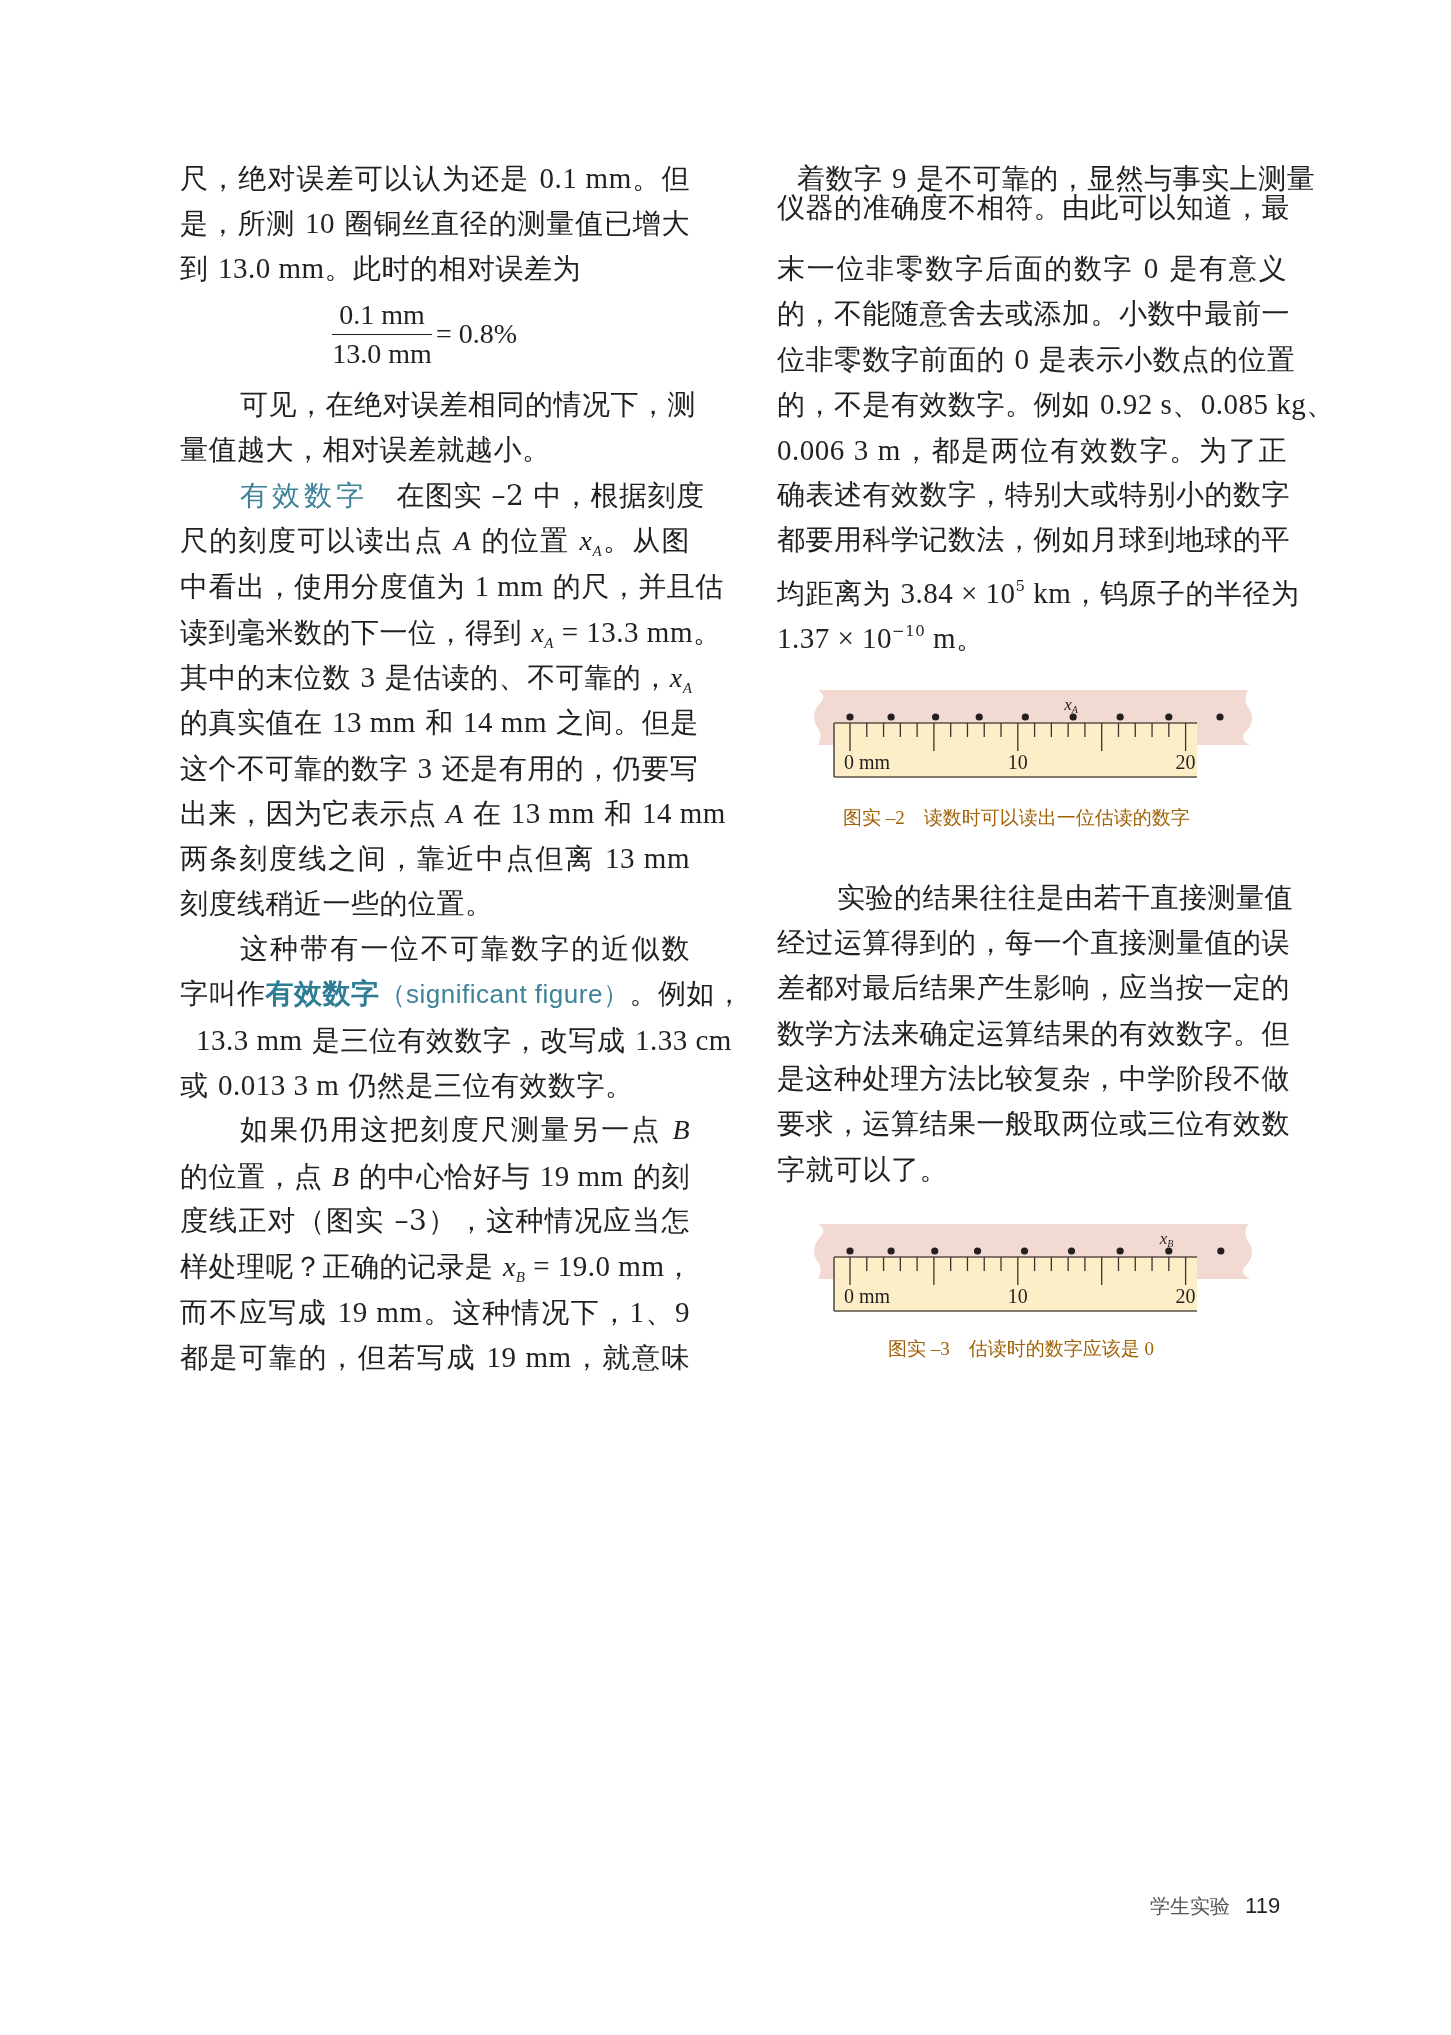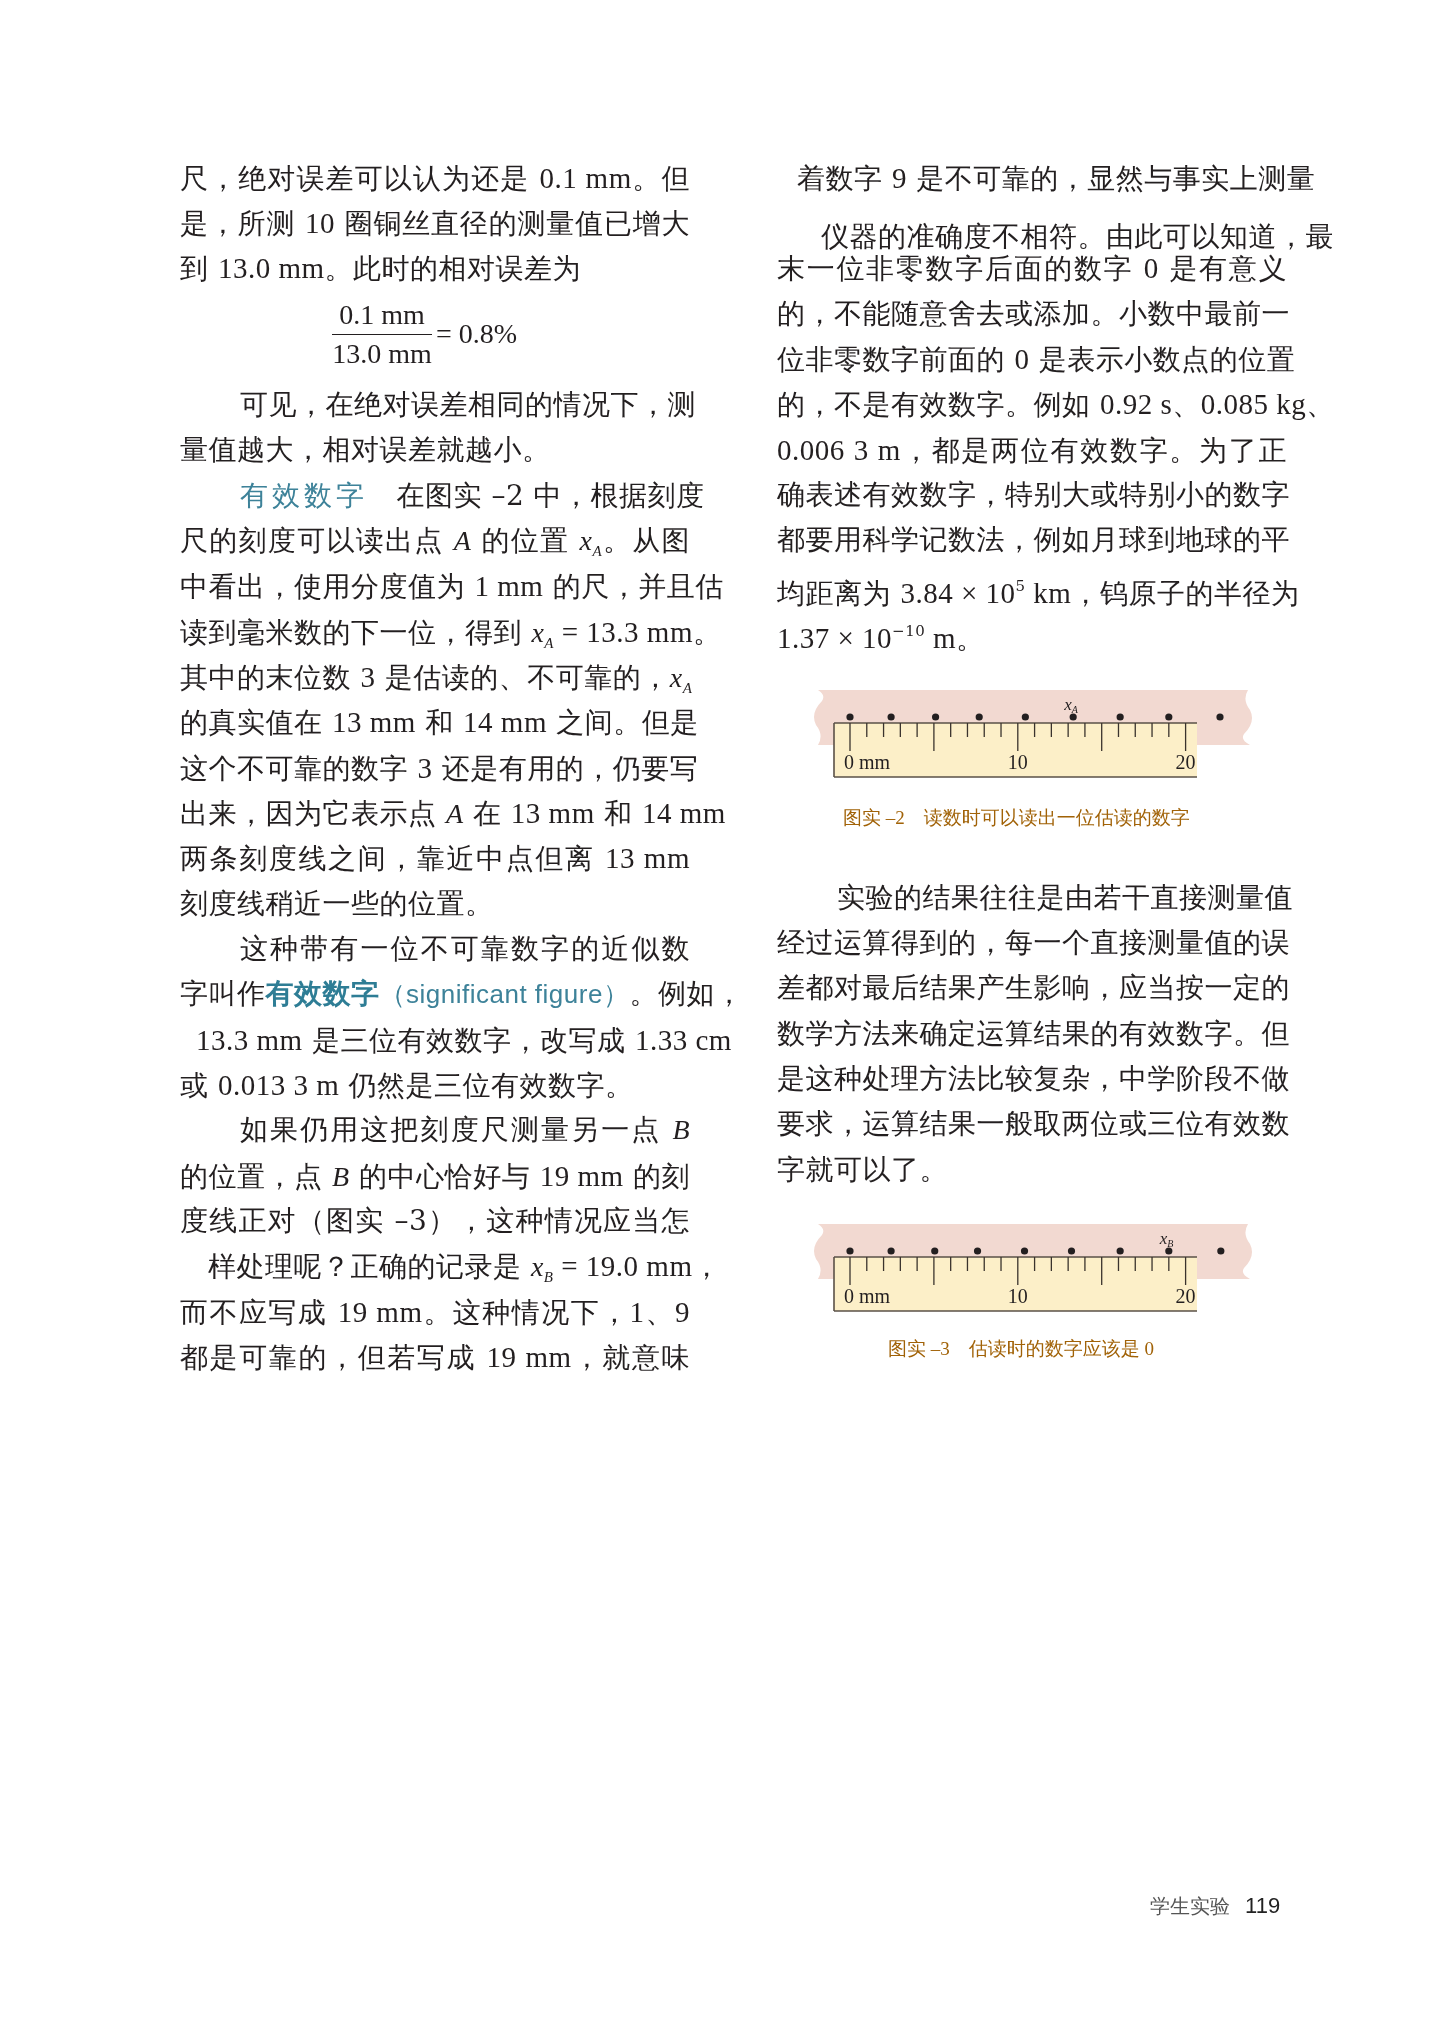--- a/index.html
+++ b/index.html
@@ -64,28 +64,28 @@
       <div class="line full" style="top: 791px;"><span>出来，因为它表示点 </span><span class="it">A</span><span> 在 </span><span class="lat">13 mm</span><span> 和 </span><span class="lat">14 mm</span></div>
       <div class="line full" style="top: 836px;"><span>两条刻度线之间，靠近中点但离 </span><span class="lat">13 mm</span></div>
       <div class="line" style="top: 882px;"><span>刻度线稍近一些的位置。</span></div>
       <div class="line full indent" style="top: 927px;"><span>这种带有一位不可靠数字的近似数</span></div>
       <div class="line full" style="top: 972px;"><span>字叫作</span><span class="term-bold">有效数字</span><span class="term-latin">（</span><span class="term-latin">significant figure</span><span class="term-latin">）</span><span>。例如，</span></div>
       <div class="line full" style="top: 1018px; margin-left: 16px;"><span class="lat">13.3 mm</span><span> 是三位有效数字，改写成 </span><span class="lat">1.33 cm</span></div>
       <div class="line" style="top: 1063px;"><span>或 </span><span class="lat">0.013 3 m</span><span> 仍然是三位有效数字。</span></div>
       <div class="line full indent" style="top: 1108px;"><span>如果仍用这把刻度尺测量另一点 </span><span class="it">B</span></div>
       <div class="line full" style="top: 1154px;"><span>的位置，点 </span><span class="it">B</span><span> 的中心恰好与 </span><span class="lat">19 mm</span><span> 的刻</span></div>
       <div class="line full" style="top: 1199px;"><span>度线正对（图实 –3），这种情况应当怎</span></div>
-      <div class="line full" style="top: 1244px; margin-left: 28px;"><span>样处理呢？正确的记录是 </span><span class="it">x</span><span class="sub">B</span><span class="lat"> = 19.0 mm</span><span>，</span></div>
+      <div class="line full" style="top: 1244px;"><span>样处理呢？正确的记录是 </span><span class="it">x</span><span class="sub">B</span><span class="lat"> = 19.0 mm</span><span>，</span></div>
       <div class="line full" style="top: 1290px;"><span>而不应写成 </span><span class="lat">19 mm</span><span>。这种情况下，</span><span class="lat">1</span><span>、</span><span class="lat">9</span></div>
       <div class="line full" style="top: 1335px;"><span>都是可靠的，但若写成 </span><span class="lat">19 mm</span><span>，就意味</span></div>
     </div>
 
   <div class="col col-right" id="right-col" style="top: 0px;">
       <div class="line full" style="top: 156px; margin-left: 20px;"><span>着数字 </span><span class="lat">9</span><span> 是不可靠的，显然与事实上测量</span></div>
-      <div class="line full" style="top: 215px; margin-left: 44px;"><span>仪器的准确度不相符。由此可以知道，最</span></div>
+      <div class="line full" style="top: 186px;"><span>仪器的准确度不相符。由此可以知道，最</span></div>
       <div class="line full" style="top: 246px;"><span>末一位非零数字后面的数字 </span><span class="lat">0</span><span> 是有意义</span></div>
       <div class="line full" style="top: 292px;"><span>的，不能随意舍去或添加。小数中最前一</span></div>
       <div class="line full" style="top: 337px;"><span>位非零数字前面的 </span><span class="lat">0</span><span> 是表示小数点的位置</span></div>
       <div class="line full" style="top: 382px;"><span>的，不是有效数字。例如 </span><span class="lat">0.92 s</span><span>、</span><span class="lat">0.085 kg</span><span>、</span></div>
       <div class="line full" style="top: 428px;"><span class="lat">0.006 3 m</span><span>，都是两位有效数字。为了正</span></div>
       <div class="line full" style="top: 473px;"><span>确表述有效数字，特别大或特别小的数字</span></div>
       <div class="line full" style="top: 518px;"><span>都要用科学记数法，例如月球到地球的平</span></div>
       <div class="line full" style="top: 564px;"><span>均距离为 </span><span class="lat">3.84 × 10</span><span class="sup">5</span><span class="lat"> km</span><span>，钨原子的半径为</span></div>
       <div class="line" style="top: 609px;"><span class="lat">1.37 × 10</span><span class="sup">−10</span><span class="lat"> m</span><span>。</span></div>
       <div class="line full indent" style="top: 876px;"><span>实验的结果往往是由若干直接测量值</span></div>

